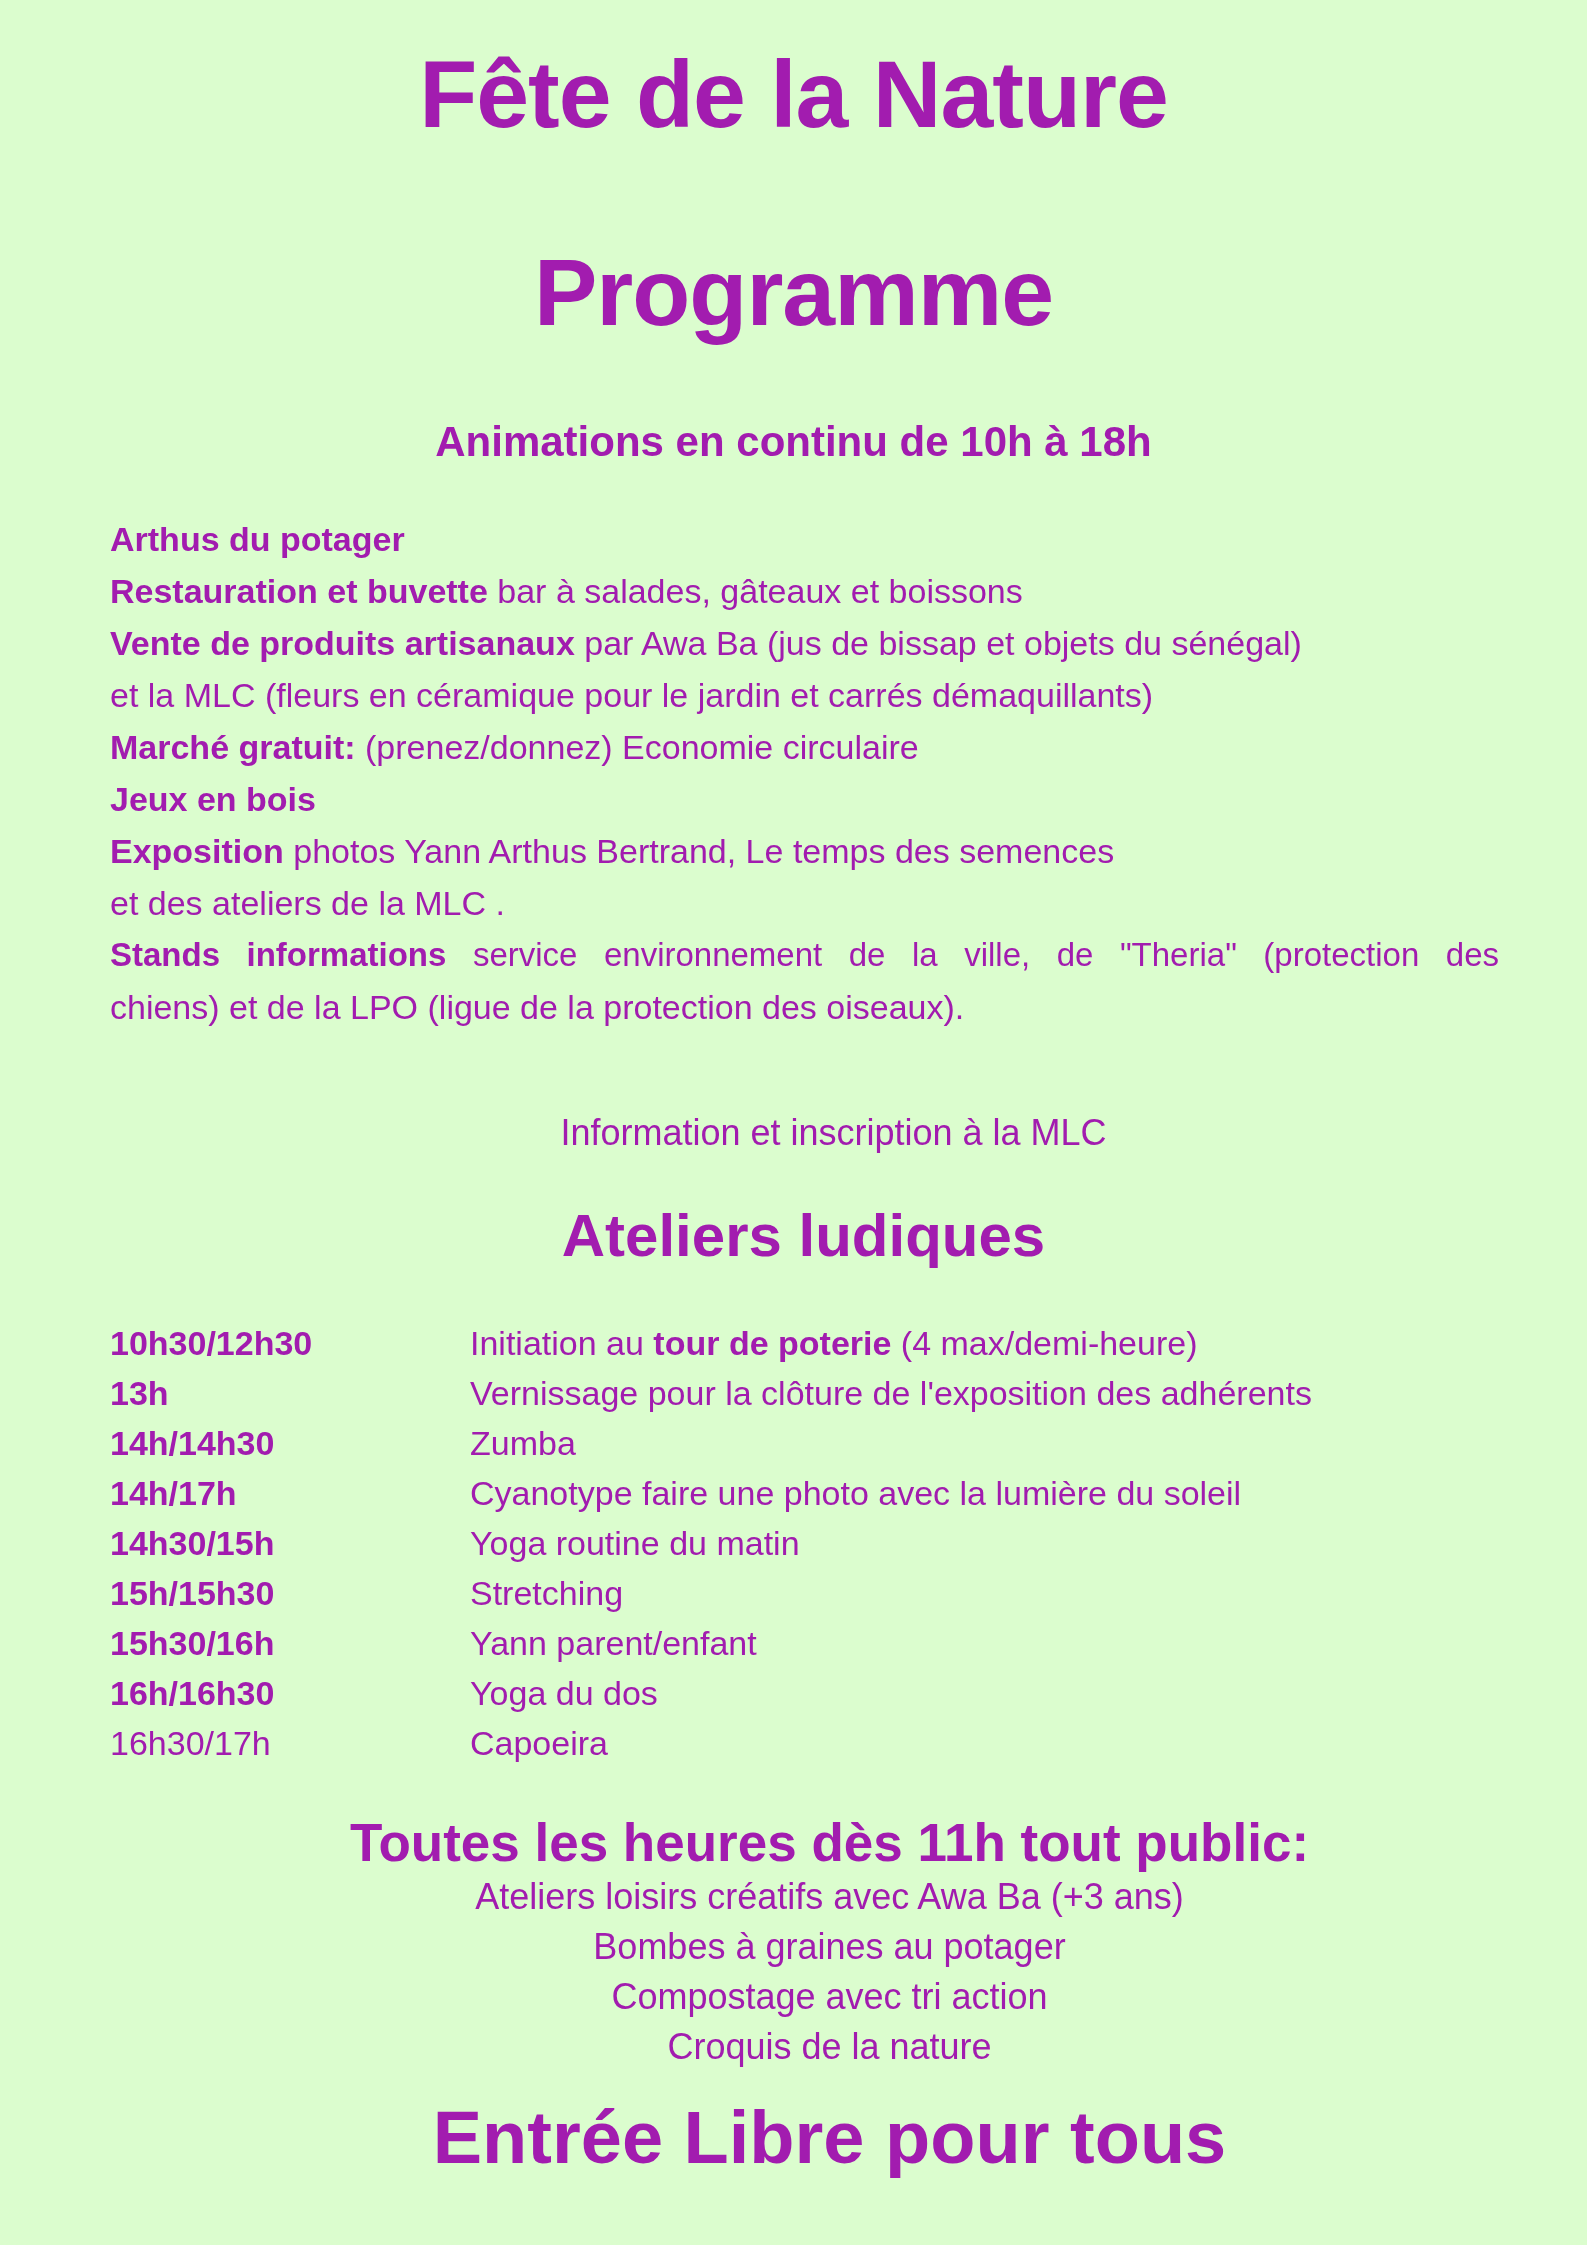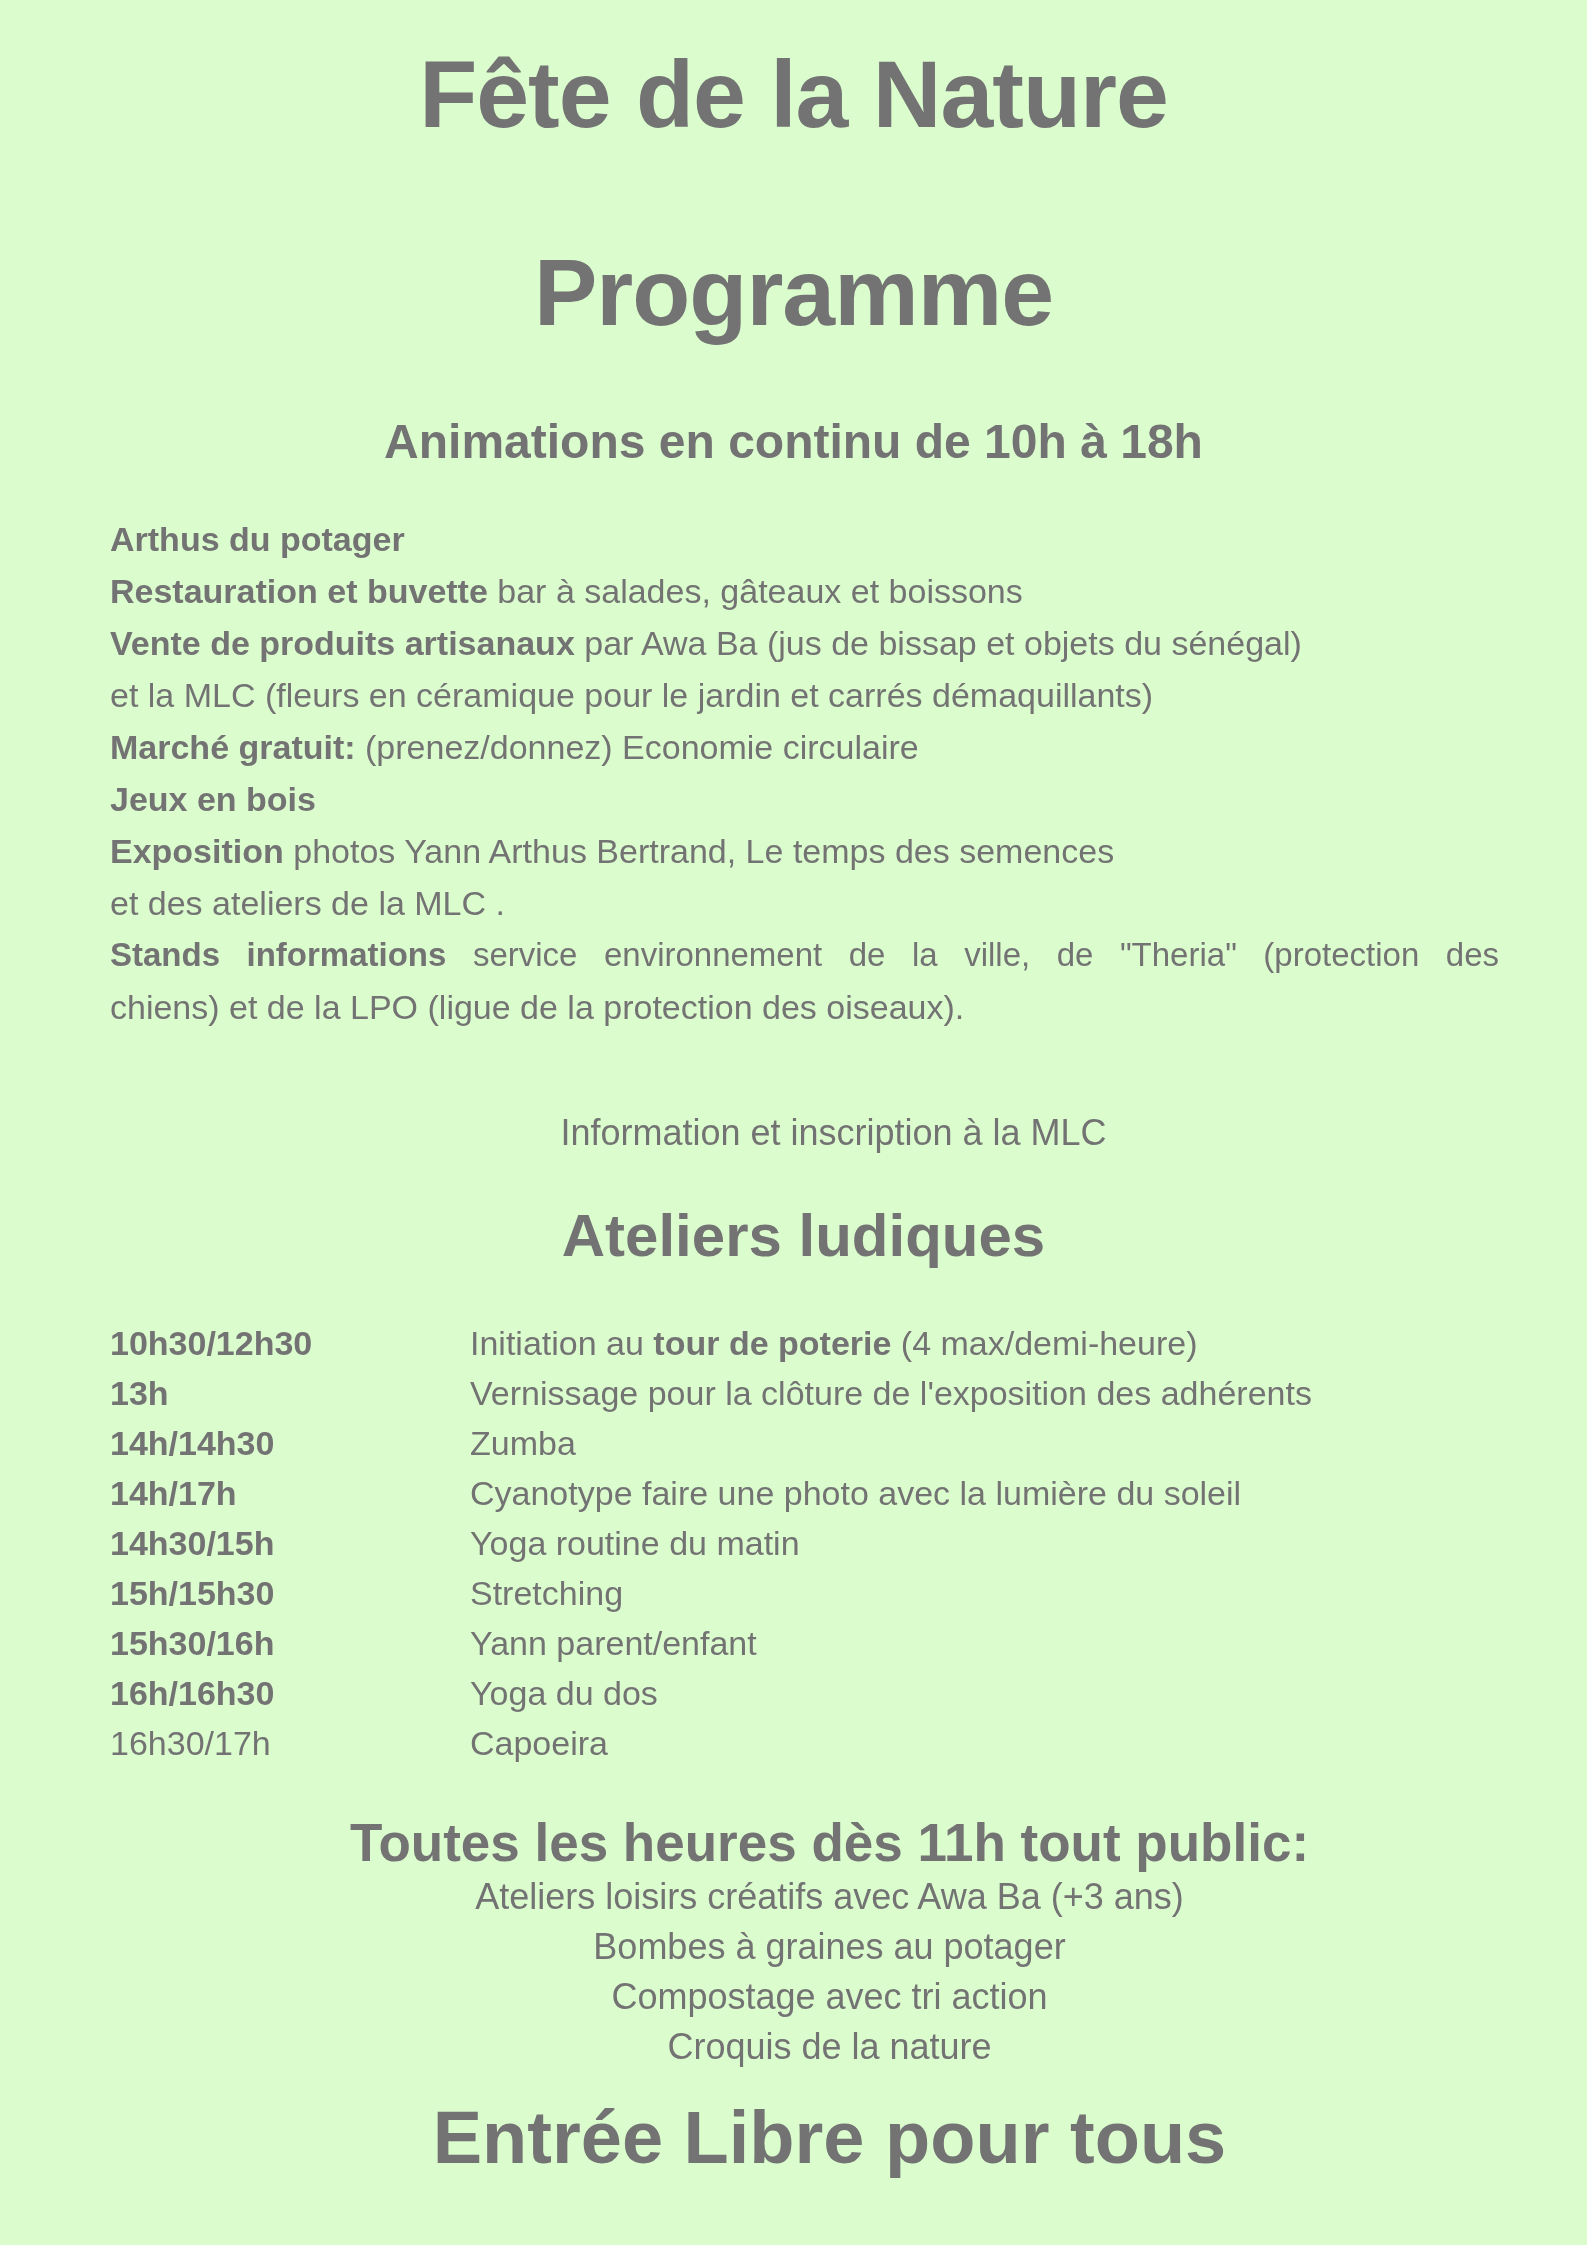--- a/index.html
+++ b/index.html
@@ -1,39 +1,39 @@
 <!DOCTYPE html>
 <html><head>
 <meta charset="utf-8">
 <style>
   html,body { margin:0; padding:0; }
   .page {
     position:relative;
     width:1587px; height:2245px;
     background:#dbfdce;
-    color:#737373;
+    color:#a21caf;
     font-family:"Liberation Sans", sans-serif;
     overflow:hidden;
   }
   .b { font-weight:700; }
   .centered { width:100%; text-align:center; box-sizing:border-box; }
 
   .title {
     position:absolute; top:42px; left:0;
     font-size:95px; font-weight:700; line-height:105px;
     letter-spacing:-1px;
   }
   .subtitle {
     position:absolute; top:240px; left:0;
     font-size:95px; font-weight:700; line-height:105px;
     letter-spacing:-1px;
   }
   .anim-heading {
     position:absolute; top:403px; left:0;
-    font-size:48px; font-weight:700; line-height:78px;
+    font-size:42px; font-weight:700; line-height:78px;
   }
   .body-lines {
     position:absolute; top:513px; left:110px; width:1389px;
     font-size:34px; line-height:52px;
   }
   .line { white-space:nowrap; }
   .line.just {
     white-space:nowrap;
     text-align:justify; text-align-last:justify;
     font-size:33px;

